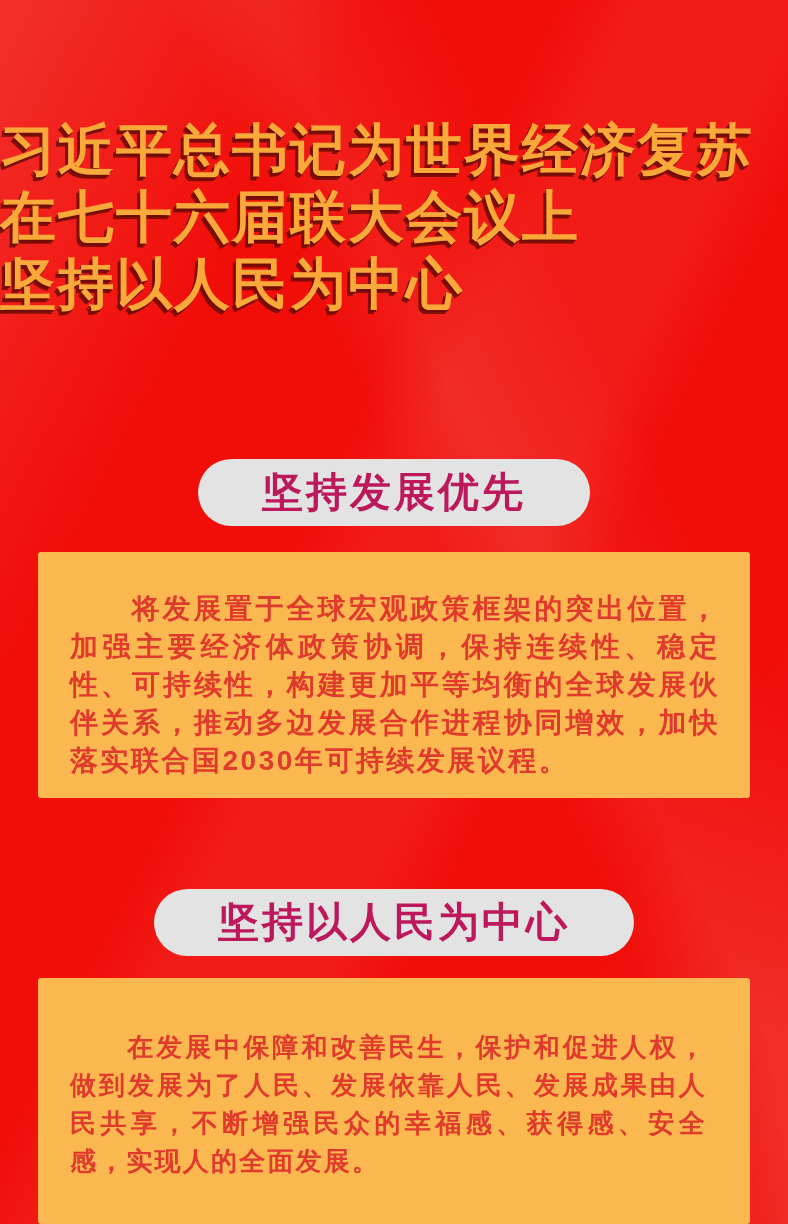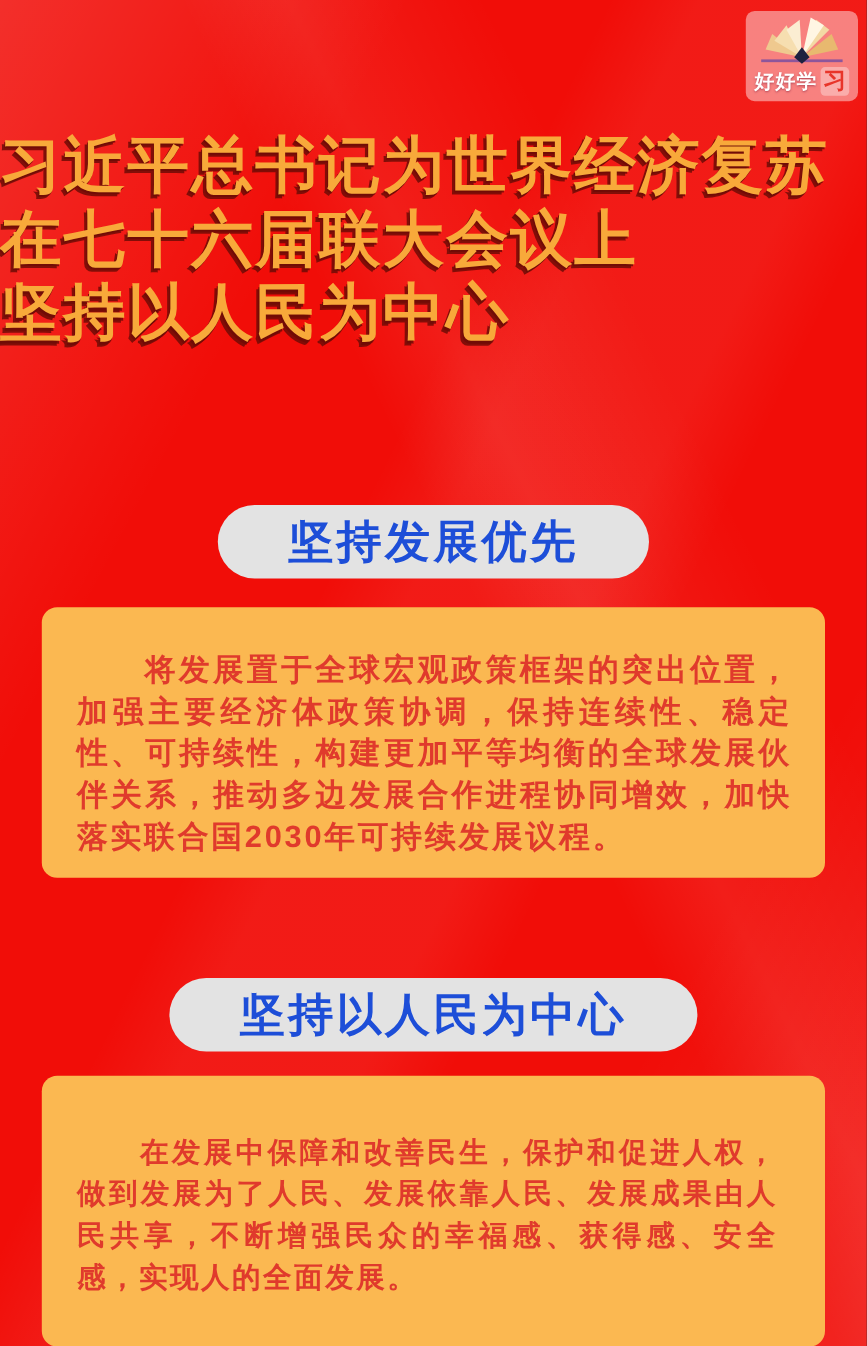--- a/index.html
+++ b/index.html
@@ -33,61 +33,43 @@
   .title-block{
     position:absolute;top:116px;left:0;width:100%;
     color:#F8A93A;font-size:56px;font-weight:900;line-height:67px;letter-spacing:2px;
     text-shadow:-3px 4px 0 rgba(110,12,6,0.85), -1px 2px 0 rgba(110,12,6,0.85);
   }
   
   .pill{
     position:absolute;left:50%;transform:translateX(-50%);
     background:#E3E3E3;border-radius:42px;
     height:67px;line-height:67px;padding:0 64px;white-space:nowrap;
-    color:#1d4ed8;font-size:41px;font-weight:bold;letter-spacing:3px;text-align:center;
+    color:#be185d;font-size:41px;font-weight:bold;letter-spacing:3px;text-align:center;
   }
   .pill-1{top:459px;}
   .pill-2{top:889px;}
   
   .panel{
-    position:absolute;left:38px;width:712px;background:#FBB851;border-radius:14px;
+    position:absolute;left:38px;width:712px;background:#FBB851;border-radius:3px;
     box-sizing:border-box;
   }
   .panel-1{top:552px;height:246px;padding:38px 30px 0 32px;}
   .panel-2{top:978px;height:246px;padding:50px 43px 0 32px;}
   .panel p{
     margin:0;color:#E03A2C;font-weight:bold;text-align:justify;
     text-indent:2.2em;
   }
   .panel-1 p{font-size:28px;line-height:38px;letter-spacing:2.5px;}
   .panel-2 p{font-size:26px;line-height:38px;letter-spacing:2.2px;}
 </style>
 </head>
 <body>
 
 <div class="poster">
 
-  <div class="logo">
-    <span class="book">
-      <svg width="78" height="50" viewBox="0 0 78 50">
-        <rect x="2" y="42" width="74" height="2.5" fill="#7B4FA0" opacity="0.85"></rect>
-        <path d="M39 40 L6 33 L12 19 Z" fill="#EFC98F"></path>
-        <path d="M39 40 L14 25 L25 11 Z" fill="#F6DEB0"></path>
-        <path d="M39 40 L25 15 L37 6 Z" fill="#FBEDD2"></path>
-        <path d="M39 40 L72 33 L66 19 Z" fill="#E8B96F"></path>
-        <path d="M39 40 L64 15 L52 6 Z" fill="#F3D9A4"></path>
-        <path d="M39 40 L47 4 L59 11 Z" fill="#FFF6E3"></path>
-        <path d="M32 40 L39 31 L46 40 L39 46 Z" fill="#1E2140"></path>
-      </svg>
-    </span>
-    <div class="logo-row">
-      <span class="brand-text">好好学</span>
-      <span class="brand-badge">习</span>
-    </div>
-  </div>
 
   <div class="title-block">
     <div>习近平总书记为世界经济复苏</div>
     <div>在七十六届联大会议上</div>
     <div>坚持以人民为中心</div>
   </div>
 
   <div class="pill pill-1">坚持发展优先</div>
   <div class="panel panel-1">
     <p>将发展置于全球宏观政策框架的突出位置，加强主要经济体政策协调，保持连续性、稳定性、可持续性，构建更加平等均衡的全球发展伙伴关系，推动多边发展合作进程协同增效，加快落实联合国2030年可持续发展议程。</p>

